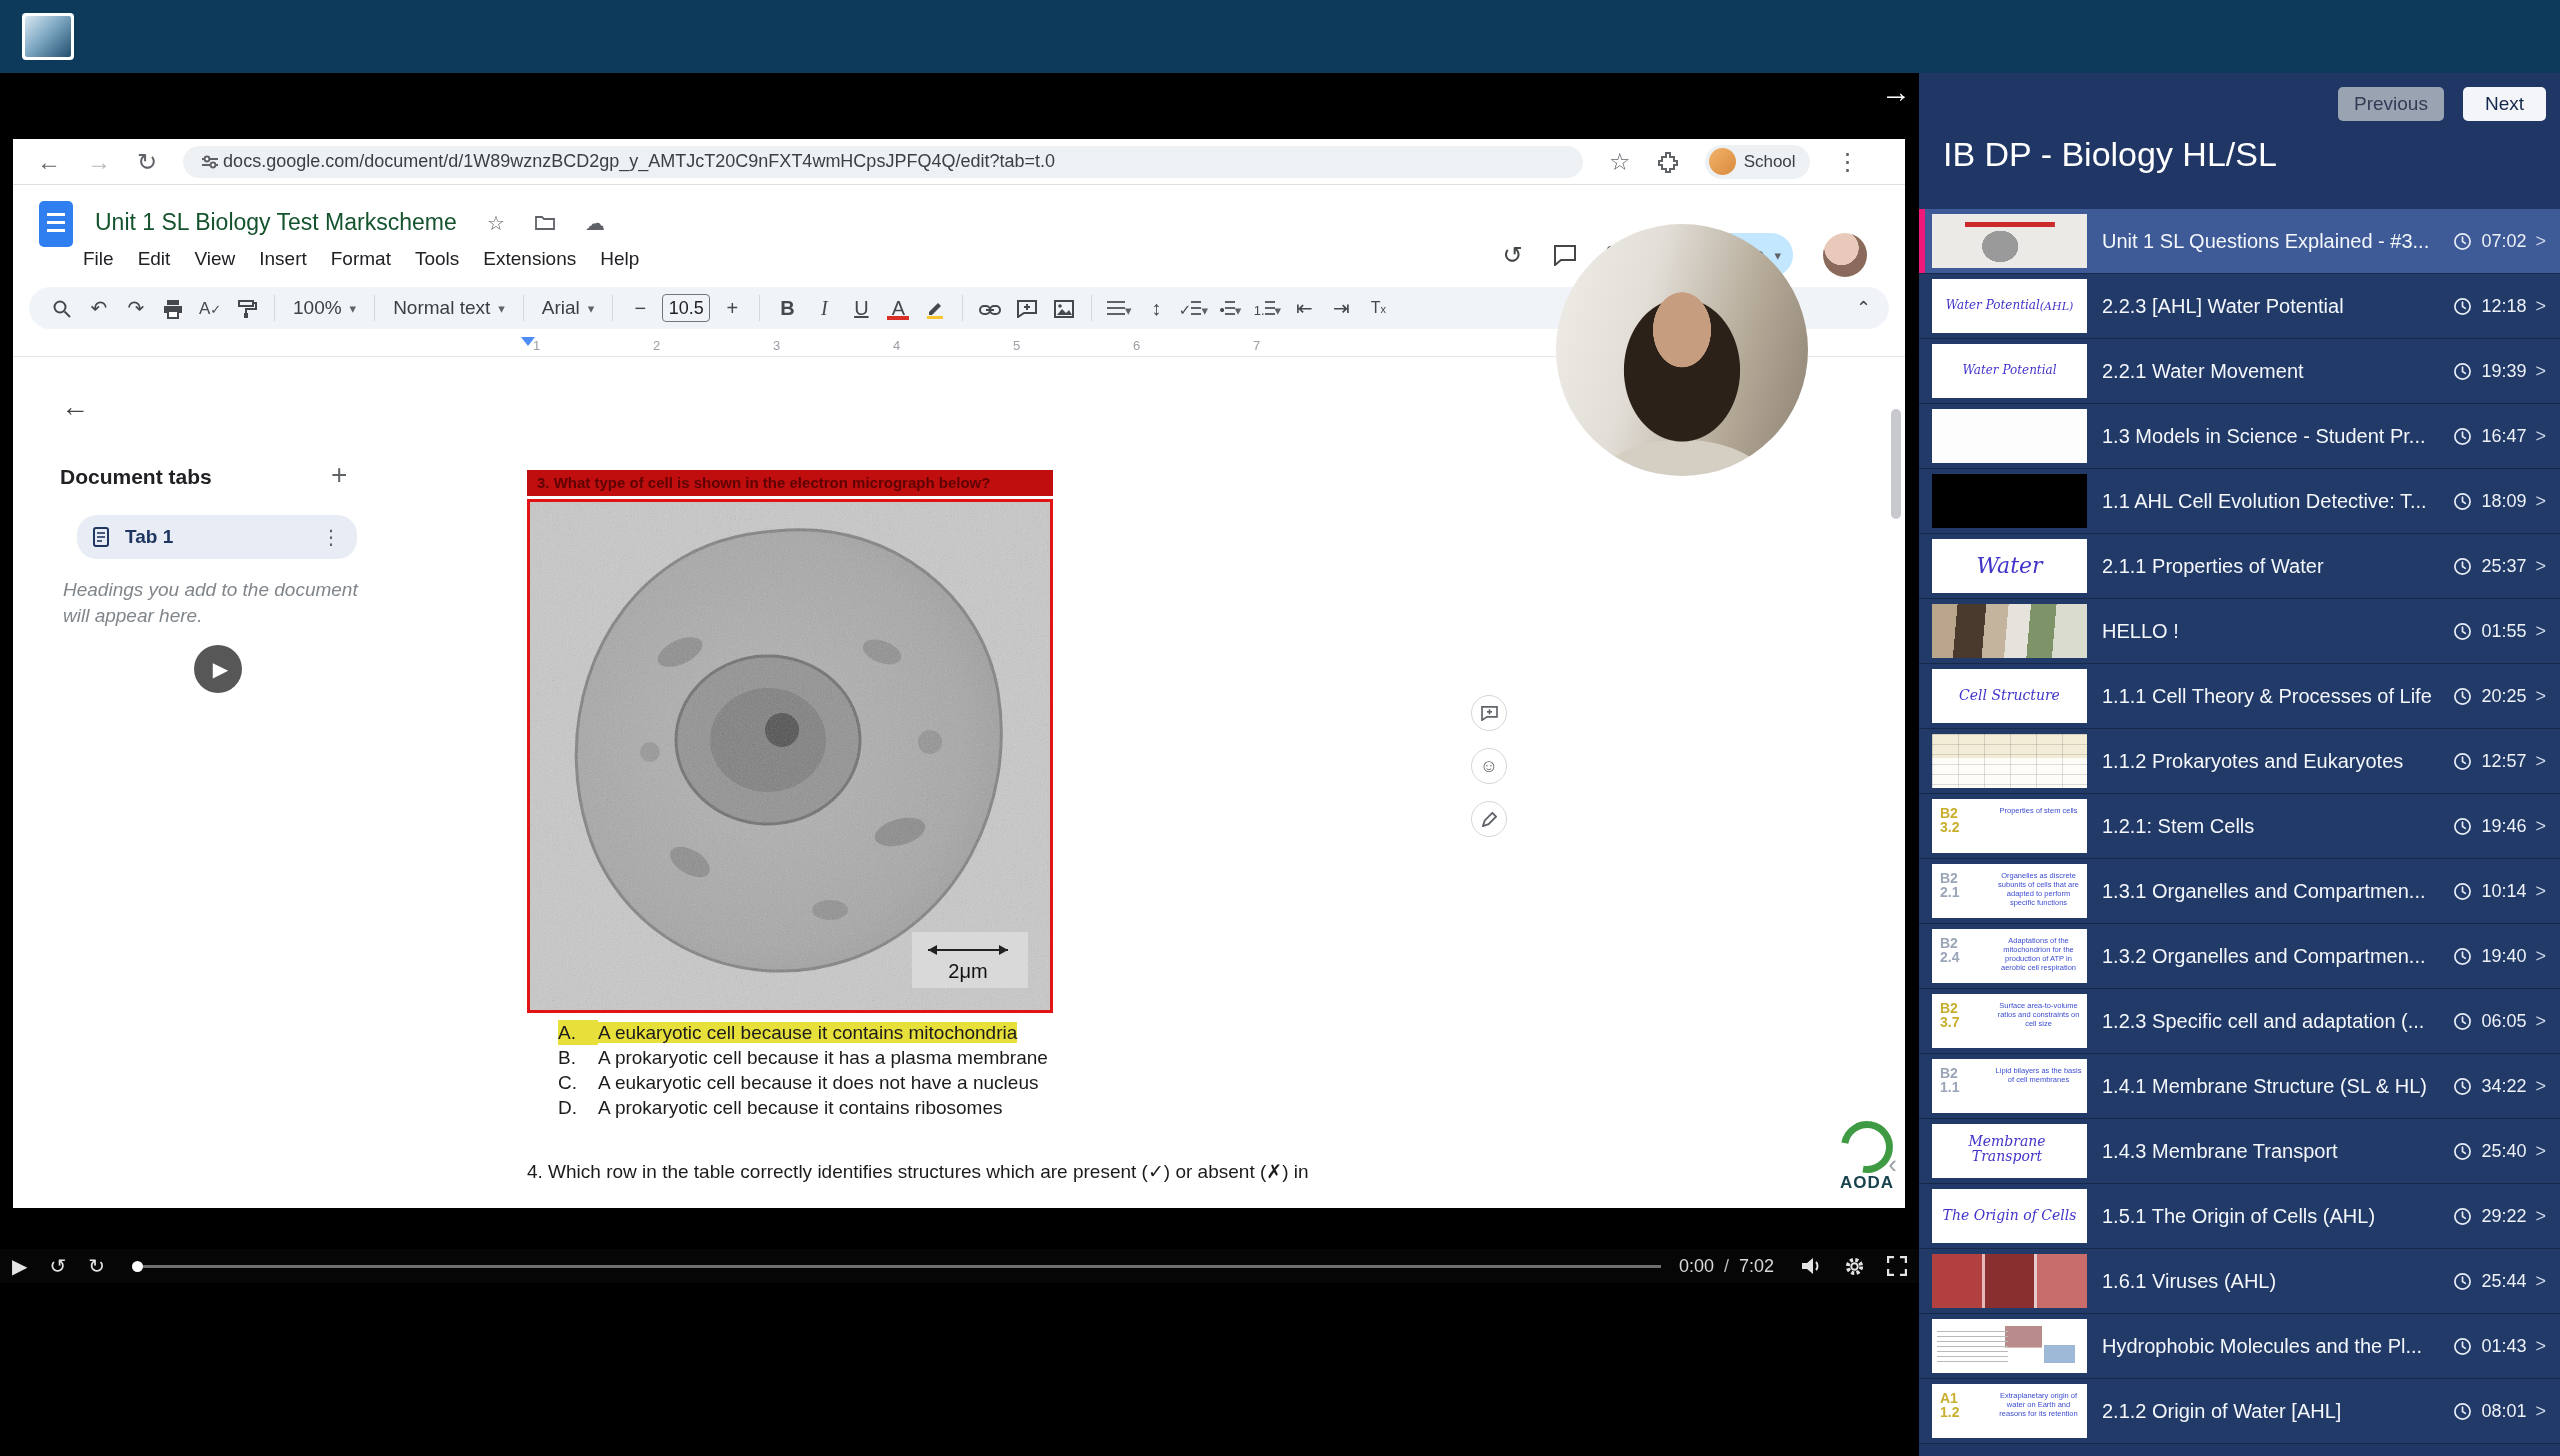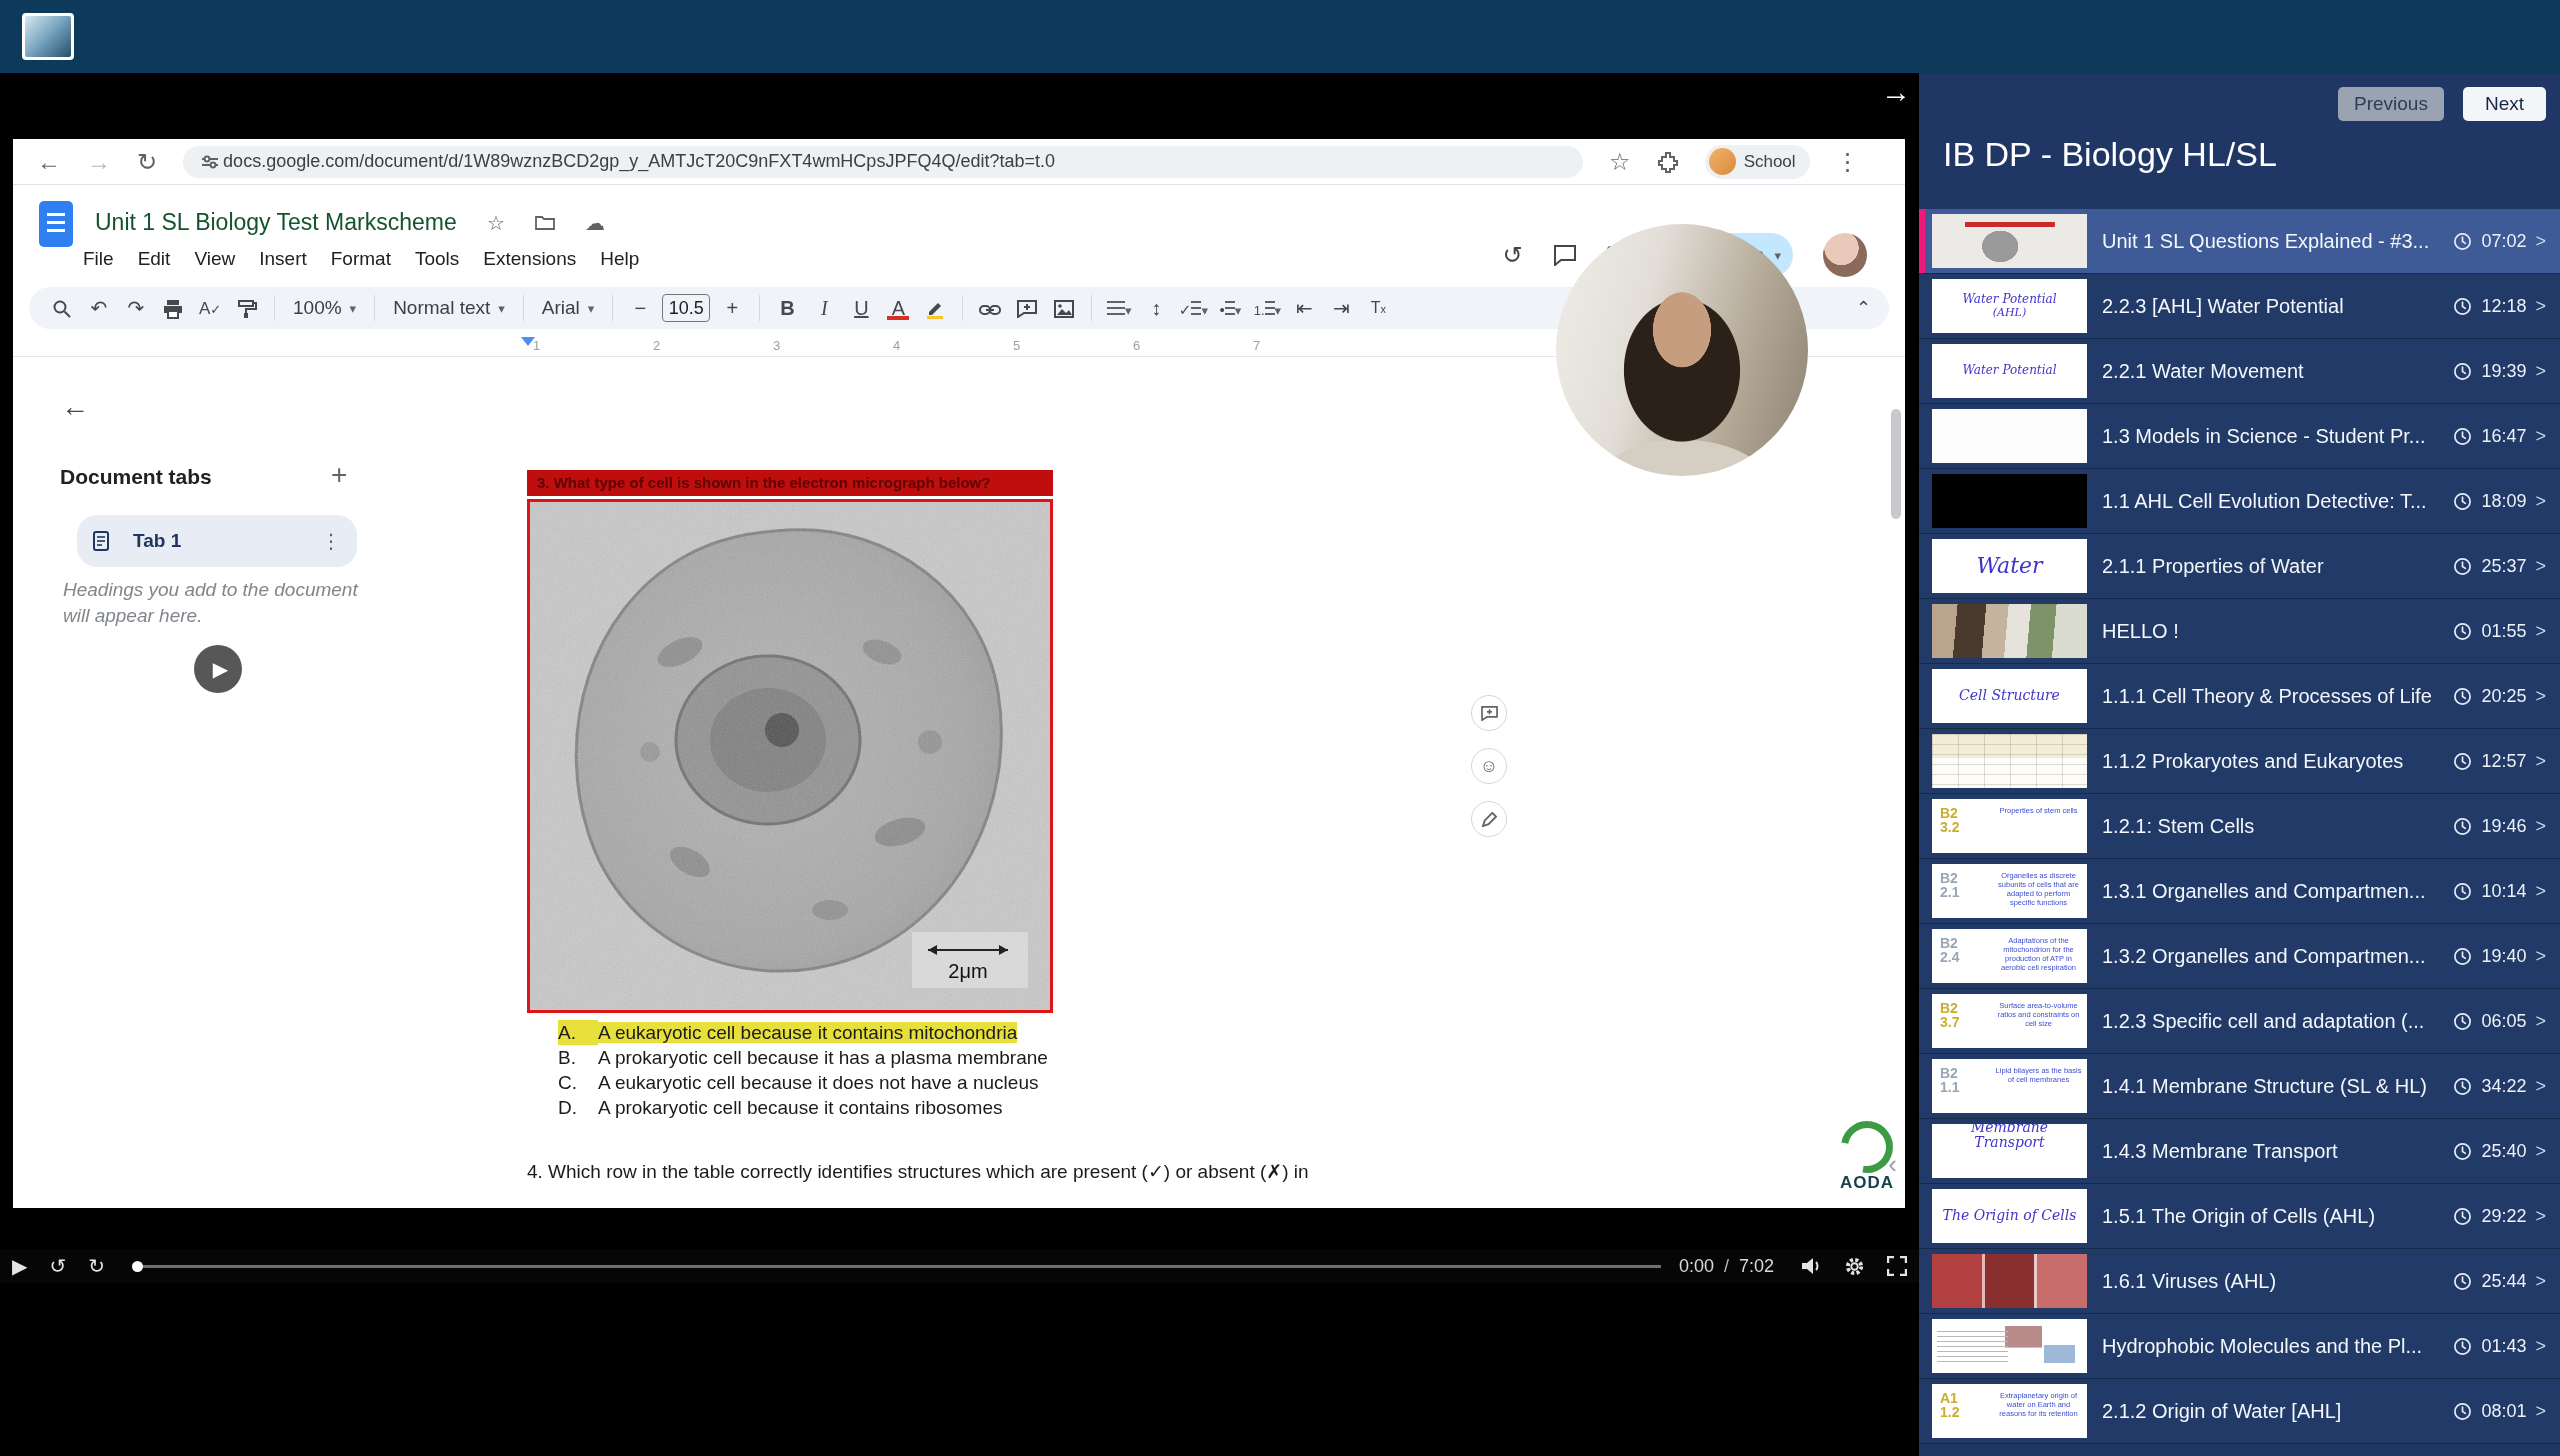--- a/index.html
+++ b/index.html
@@ -57,21 +57,21 @@
 .druler{position:absolute;left:0;top:196px;width:100%;height:22px;background:#fff;border-bottom:1px solid #e6e6e6}
 .rnums{position:absolute;left:520px;top:3px;display:flex}
 .rnum{width:120px;font-size:13px;color:#9aa0a6}
 .rmark{position:absolute;left:508px;top:2px;width:0;height:0;border-left:7px solid rgba(0,0,0,0);border-right:7px solid rgba(0,0,0,0);border-top:9px solid #4c8df6}
 
 
 .dtabs{position:absolute;left:0;top:218px;width:387px;height:851px;background:#fff}
 .dt-back{position:absolute;left:48px;top:34px;font-size:28px;color:#444746}
 .dt-head{position:absolute;left:47px;top:108px;font-size:21px;font-weight:bold;color:#202124}
 .dt-add{position:absolute;left:318px;top:102px;font-size:28px;color:#5f6368}
-.dt-tab{position:absolute;left:64px;top:158px;width:280px;height:52px;background:#e7ecf5;border-radius:20px;display:flex;align-items:center;gap:24px;padding:0 16px;color:#1f3760}
+.dt-tab{position:absolute;left:64px;top:158px;width:280px;height:44px;background:#e7ecf5;border-radius:20px;display:flex;align-items:center;gap:16px;padding:0 16px;color:#1f3760}
 .dt-tab .lbl{font-size:19px;font-weight:bold;flex:1}
 .dt-more{color:#5f6368;font-size:20px}
 .dt-hint{position:absolute;left:50px;top:220px;font-size:19px;font-style:italic;color:#80868b;line-height:1.35}
 .playov{position:absolute;left:181px;top:288px;width:48px;height:48px;border-radius:50%;background:rgba(22,22,22,.72);display:flex;align-items:center;justify-content:center}
 .playov span{color:#fff;font-size:20px;margin-left:5px}
 
 
 .dcanvas{position:absolute;left:387px;top:218px;right:0;bottom:0;background:#fff;overflow:hidden}
 .qbar{position:absolute;left:127px;top:113px;width:526px;height:26px;background:#c00d0d;color:#5e0404;font-size:15px;font-weight:bold;line-height:26px;padding-left:10px;white-space:nowrap;overflow:hidden}
 .emimg{position:absolute;left:127px;top:142px;width:526px;height:514px;border:3px solid #e01414;background:#c6c6c6}
@@ -111,21 +111,21 @@
 
 .sidebar{position:absolute;left:1919px;top:73px;width:641px;height:1383px;background:#203765;color:#fff}
 .sb-actions{position:absolute;top:14px;right:14px;display:flex;gap:19px}
 .btn-prev{background:#9aa3b2;color:#303c55;border-radius:5px;font-size:19px;padding:6px 16px;border:none}
 .btn-next{background:#f3f5f8;color:#15284c;border-radius:5px;font-size:19px;padding:6px 22px;border:none}
 .sb-title{position:absolute;left:24px;top:62px;font-size:34px;font-weight:500;color:#fff}
 .sb-list{position:absolute;left:0;top:136px;width:100%}
 .pl-row{position:relative;height:65px;display:flex;align-items:center;gap:15px;padding:0 14px 0 13px;border-bottom:1px solid #16294b;background:#223a68}
 .pl-row.active{background:#3e5a97}
 .pl-row.active::before{content:"";position:absolute;left:0;top:0;bottom:0;width:6px;background:#f01879}
-.thumb{width:155px;height:54px;flex:0 0 155px;background:#fff;position:relative;display:flex;flex-direction:column;align-items:center;justify-content:center;overflow:hidden}
+.thumb{width:155px;height:54px;flex:0 0 155px;background:#fff;position:relative;display:flex;align-items:center;justify-content:center;overflow:hidden}
 .pl-title{flex:1;font-size:20px;color:#f4f7fb;white-space:nowrap;overflow:hidden}
 .pl-right{display:flex;align-items:center;gap:9px;flex:0 0 auto}
 .pl-dur{font-size:18px;color:#eef2f8}
 .pl-chev{font-size:18px;color:#cfd8ea}
 .clock{width:19px;height:19px}
 
 
 .th-art{display:none}
 .th-label{font-family:"DejaVu Serif","Liberation Serif",serif;font-style:italic;color:#4134c9;font-size:14px;text-align:center;max-width:150px;line-height:1.1}
 .th-sub{font-family:"DejaVu Serif","Liberation Serif",serif;font-style:italic;color:#4134c9;font-size:11px}

